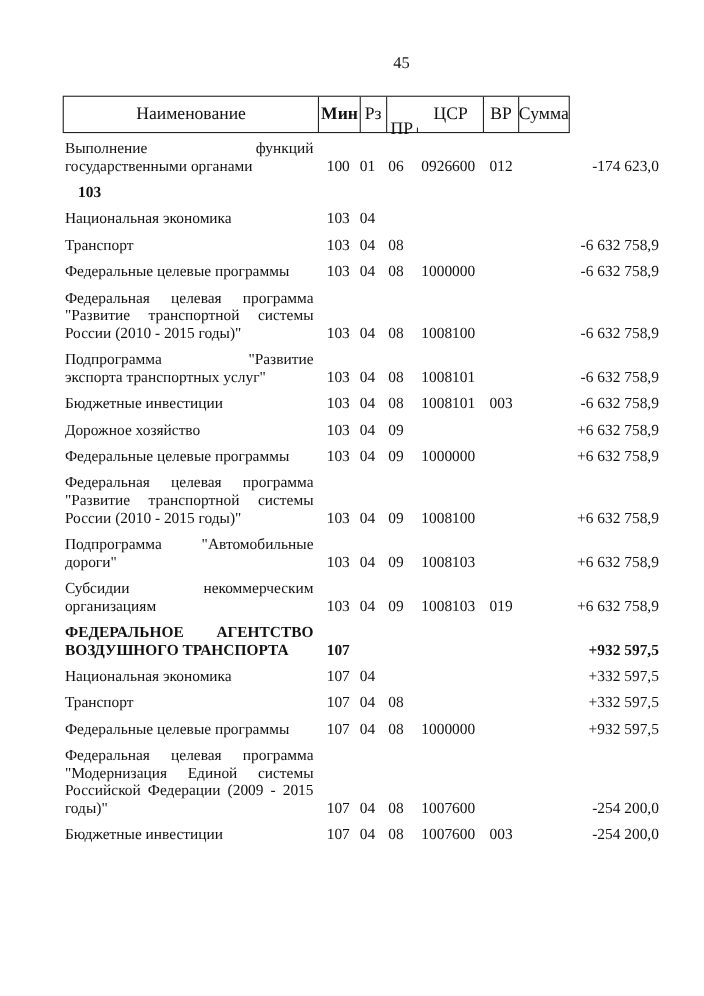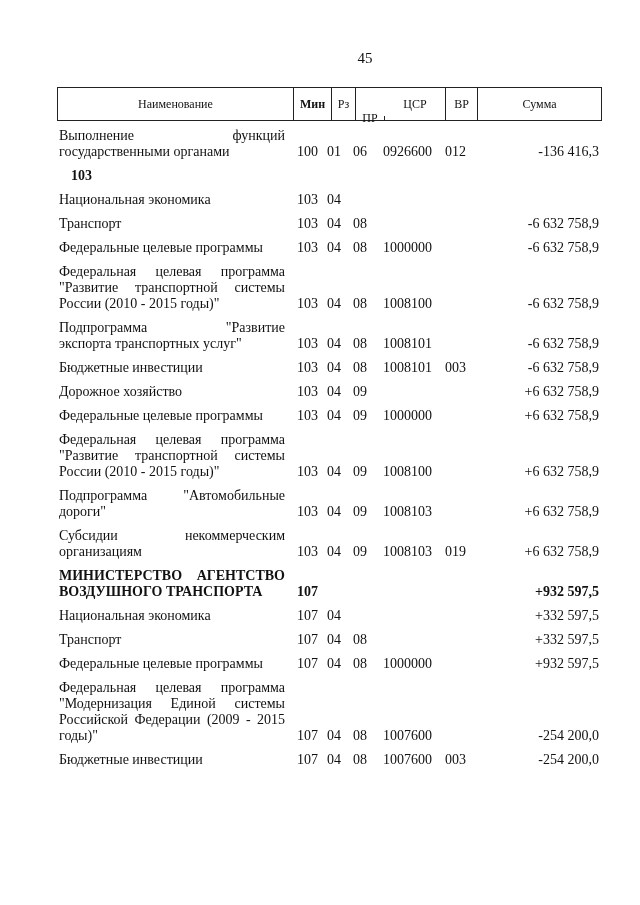--- a/index.html
+++ b/index.html
@@ -1,20 +1,20 @@
 <!DOCTYPE html>
 <html><head>
 <meta charset="utf-8">
 <style>
   html, body { margin: 0; padding: 0; background: #ffffff; }
   body { width: 640px; height: 905px; position: relative; overflow: hidden;
          font-family: "Liberation Serif", "DejaVu Serif", serif; color: #111; }
   .page-num { position: absolute; top: 50px; left: 0; width: 640px; text-align: center; font-size: 15px; margin-left: 45px; }
-  .hdr { position: absolute; top: 87px; left: 57px; width: 545px; height: 34px;
-         border: 1px solid #222; display: flex; box-sizing: border-box; font-size: 12px; }
+  .hdr { position: absolute; top: 87px; left: 57px; width: 461px; height: 34px;
+         border: 1px solid #222; display: flex; box-sizing: border-box; font-size: 16px; }
   .hdr div { display: flex; align-items: center; justify-content: center; border-right: 1px solid #222; box-sizing: border-box; }
   .hdr div:last-child { border-right: none; }
   .c-name { width: 236px; } .c-min { width: 38px; font-weight: bold; } .c-rz { width: 24px; } .c-pr { width: 29px; margin-top: 28px; }
   .c-csr { width: 61px; } .c-vr { width: 32px; text-align: center; } .c-sum { flex: 1; }
   .rows { position: absolute; top: 128px; left: 59px; width: 540px; font-size: 14px; }
   .row { display: flex; align-items: flex-end; margin-bottom: 8px; line-height: 16px; }
   .row .n { width: 226px; text-align: justify; text-align-last: left; }
   .row .n .line { display: block; text-align: justify; text-align-last: justify; }
   .row .n .line.last { text-align-last: left; }
   .row .min { width: 38px; padding-left: 12px; box-sizing: content-box; width: 30px; }
@@ -44,21 +44,21 @@
     <div class="row">
       <div class="n">
         <span class="line">Выполнение функций</span>
         <span class="line last">государственными органами</span>
       </div>
       <div class="min">100</div>
       <div class="rz">01</div>
       <div class="pr">06</div>
       <div class="csr">0926600</div>
       <div class="vr">012</div>
-      <div class="sum">-136 416,3</div>
+      <div class="sum">-174 623,0</div>
     </div>
     <div class="row bold" style="margin-top: 6px;">
       <div class="min">103</div>
       <div class="rz"></div>
       <div class="pr"></div>
       <div class="csr"></div>
       <div class="vr"></div>
       <div class="sum"></div>
     </div>
     <div class="row">
@@ -184,21 +184,21 @@
       </div>
       <div class="min">103</div>
       <div class="rz">04</div>
       <div class="pr">09</div>
       <div class="csr">1008103</div>
       <div class="vr">019</div>
       <div class="sum">+6 632 758,9</div>
     </div>
     <div class="row bold">
       <div class="n">
-        <span class="line">МИНИСТЕРСТВО АГЕНТСТВО</span>
+        <span class="line">ФЕДЕРАЛЬНОЕ АГЕНТСТВО</span>
         <span class="line last">ВОЗДУШНОГО ТРАНСПОРТА</span>
       </div>
       <div class="min">107</div>
       <div class="rz"></div>
       <div class="pr"></div>
       <div class="csr"></div>
       <div class="vr"></div>
       <div class="sum">+932 597,5</div>
     </div>
     <div class="row">

